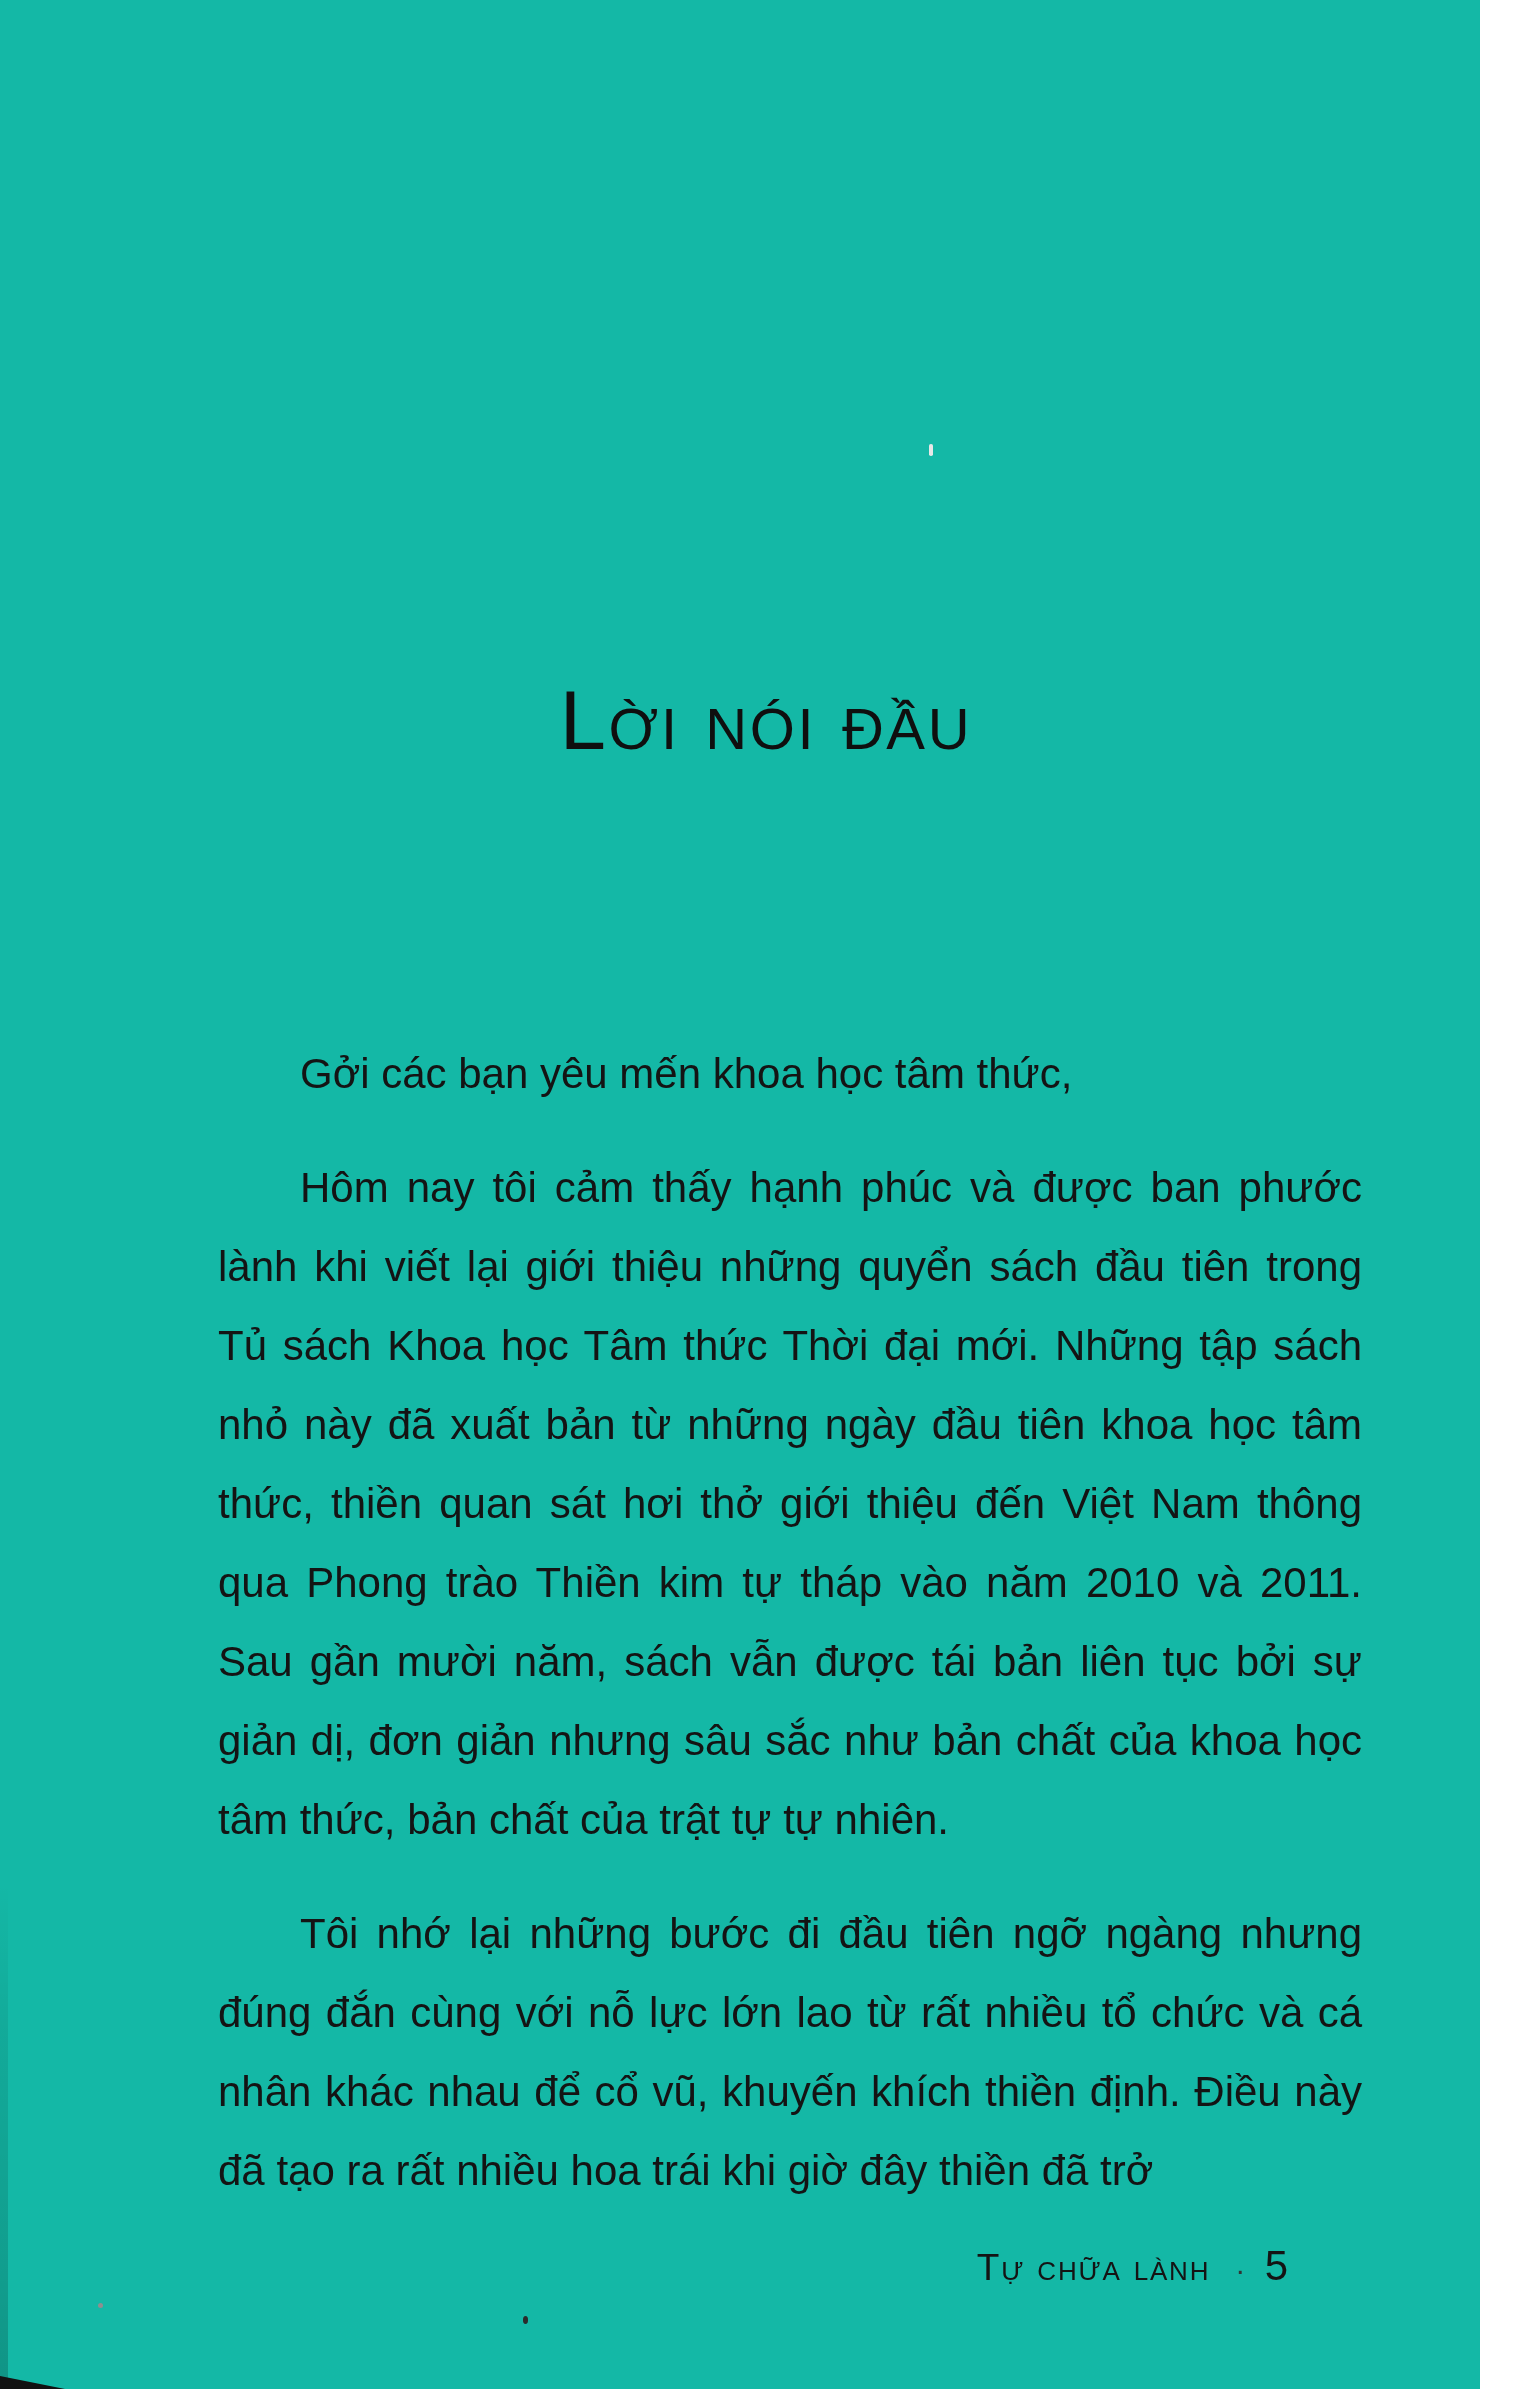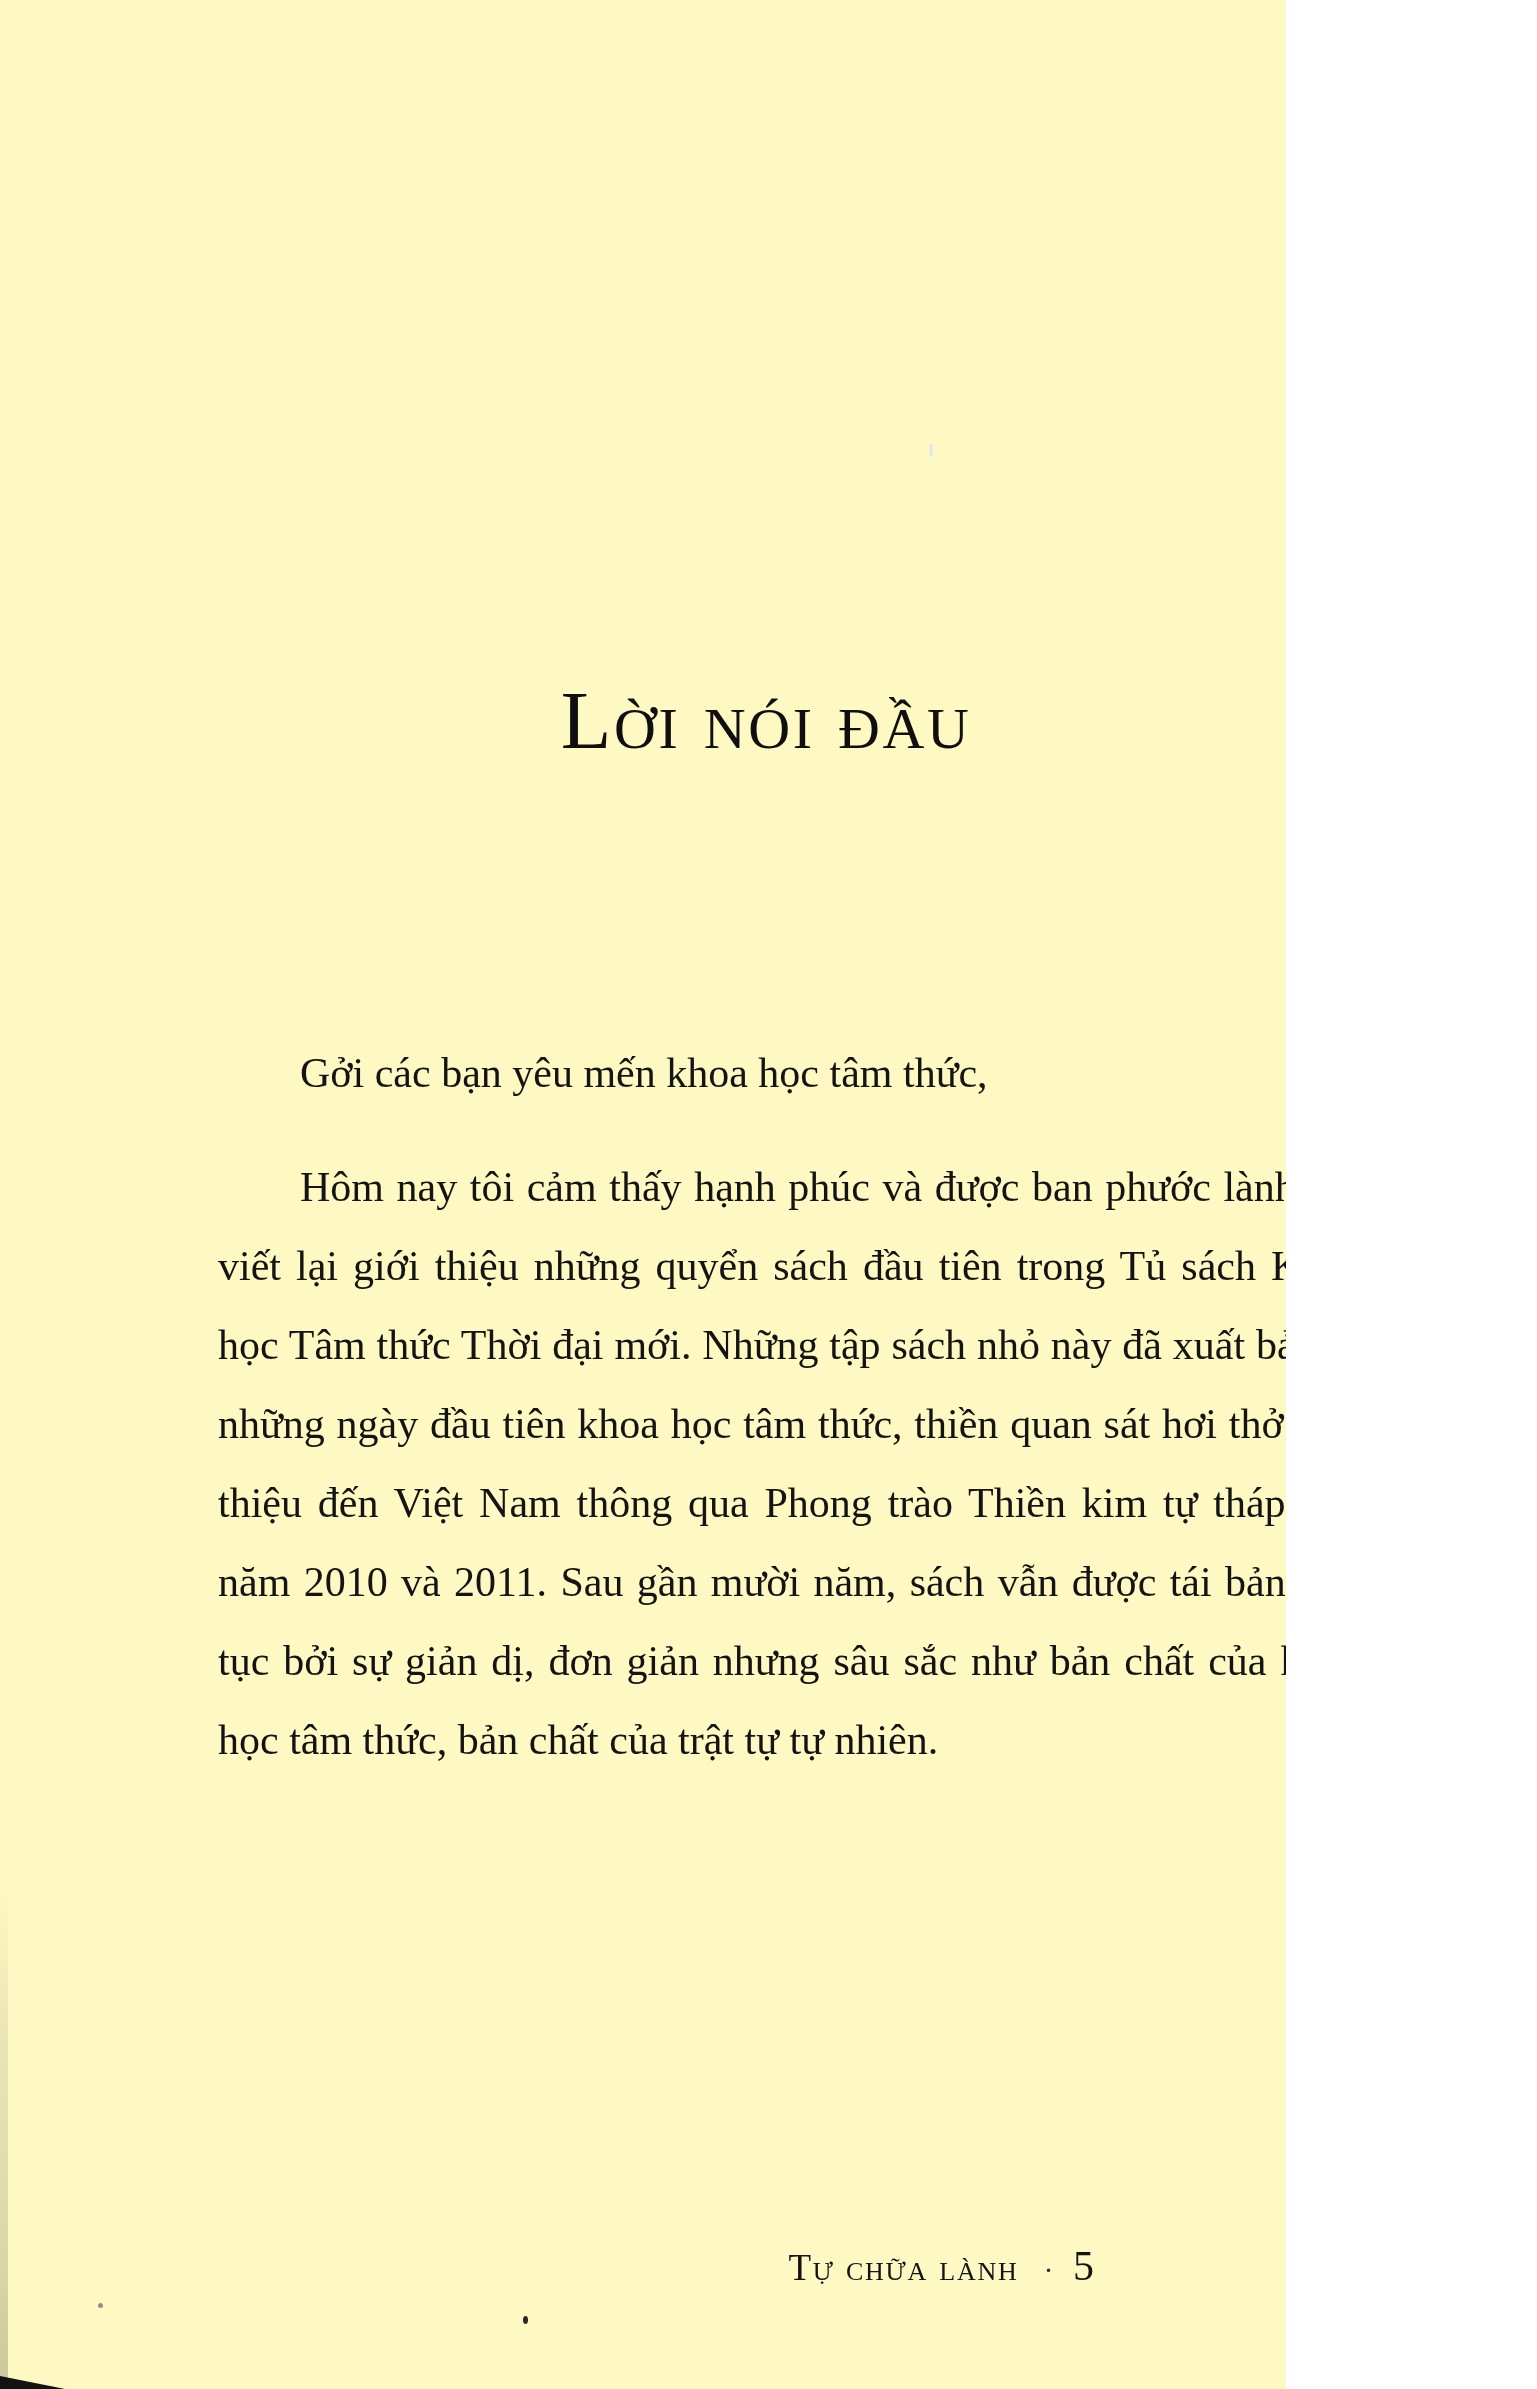--- a/index.html
+++ b/index.html
@@ -1,24 +1,24 @@
 <!DOCTYPE html>
 <html style="font-size:14px"><head>
 <meta charset="utf-8">
 <style>
   * { margin: 0; padding: 0; box-sizing: border-box; }
   html, body { background: #ffffff; }
 
   .page {
     position: relative;
-    width: 1286px;
+    width: 1480px;
     height: 2389px;
-    background: #fef9c3;
+    background: #14b8a6;
     overflow: hidden;
-    font-family: Liberation Serif, serif;
+    font-family: Liberation Sans, sans-serif;
     color: #141414;
   }
 
   .title {
     position: absolute;
     top: 679px;
     left: 194px;
     width: 1144px;
     text-align: center;
     font-size: 83px;
@@ -110,20 +110,21 @@
 </head>
 <body>
 
 <div class="page">
 
   <h1 class="title">Lời nói đầu</h1>
 
   <div class="body-text">
     <p>Gởi các bạn yêu mến khoa học tâm thức,</p>
     <p>Hôm nay tôi cảm thấy hạnh phúc và được ban phước lành khi viết lại giới thiệu những quyển sách đầu tiên trong Tủ sách Khoa học Tâm thức Thời đại mới. Những tập sách nhỏ này đã xuất bản từ những ngày đầu tiên khoa học tâm thức, thiền quan sát hơi thở giới thiệu đến Việt Nam thông qua Phong trào Thiền kim tự tháp vào năm 2010 và 2011. Sau gần mười năm, sách vẫn được tái bản liên tục bởi sự giản dị, đơn giản nhưng sâu sắc như bản chất của khoa học tâm thức, bản chất của trật tự tự nhiên.</p>
+    <p>Tôi nhớ lại những bước đi đầu tiên ngỡ ngàng nhưng đúng đắn cùng với nỗ lực lớn lao từ rất nhiều tổ chức và cá nhân khác nhau để cổ vũ, khuyến khích thiền định. Điều này đã tạo ra rất nhiều hoa trái khi giờ đây thiền đã trở</p>
   </div>
 
   <div class="footer">
     <span class="book-title">Tự chữa lành</span>
     <span class="sep">·</span>
     <span class="pageno">5</span>
   </div>
 
   <div class="scan-edge"></div>
   <div class="scan-corner"></div>

